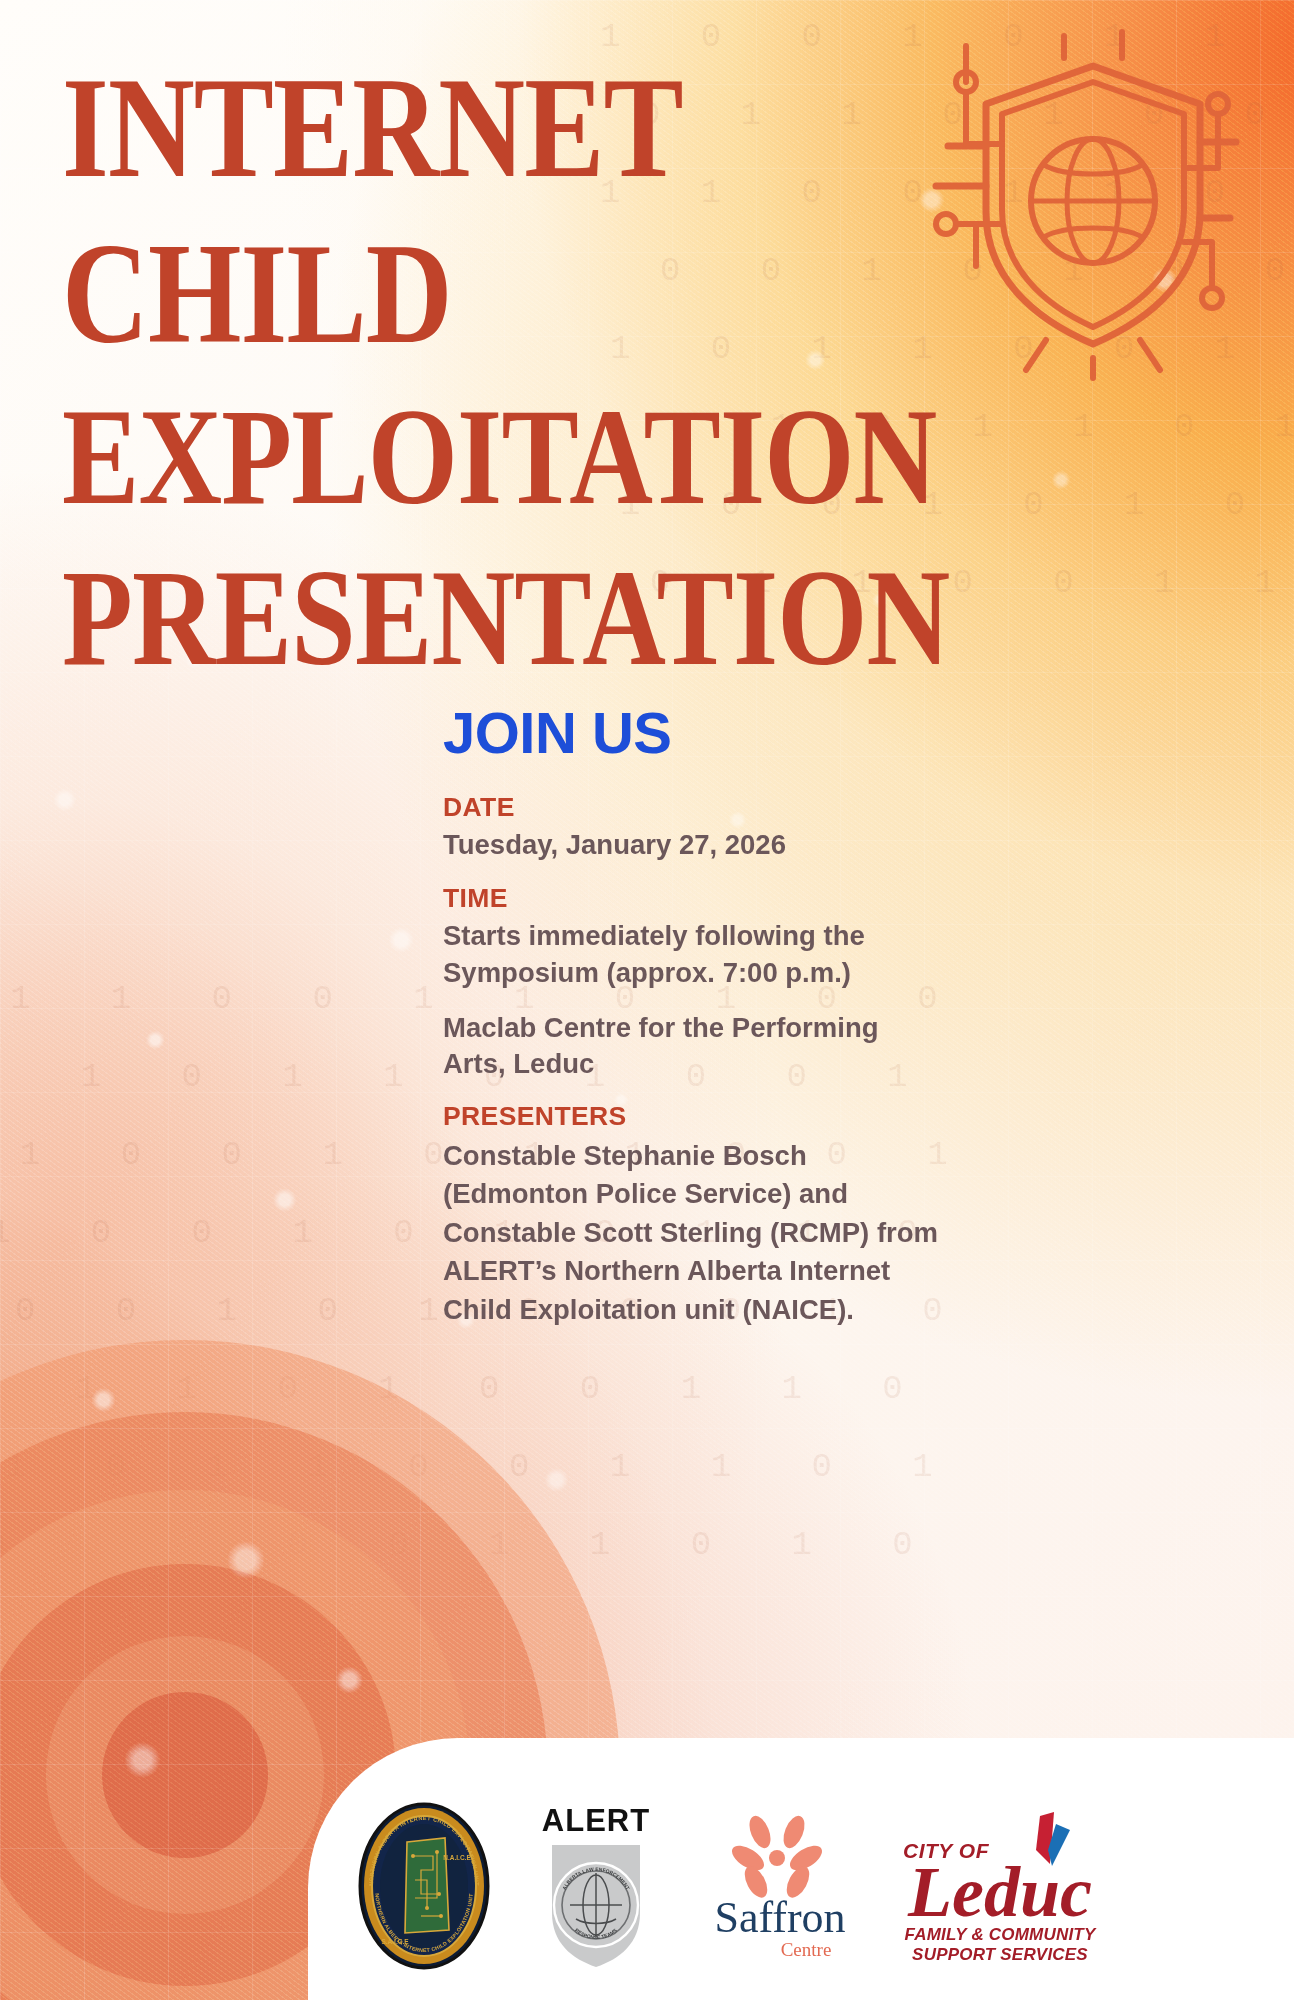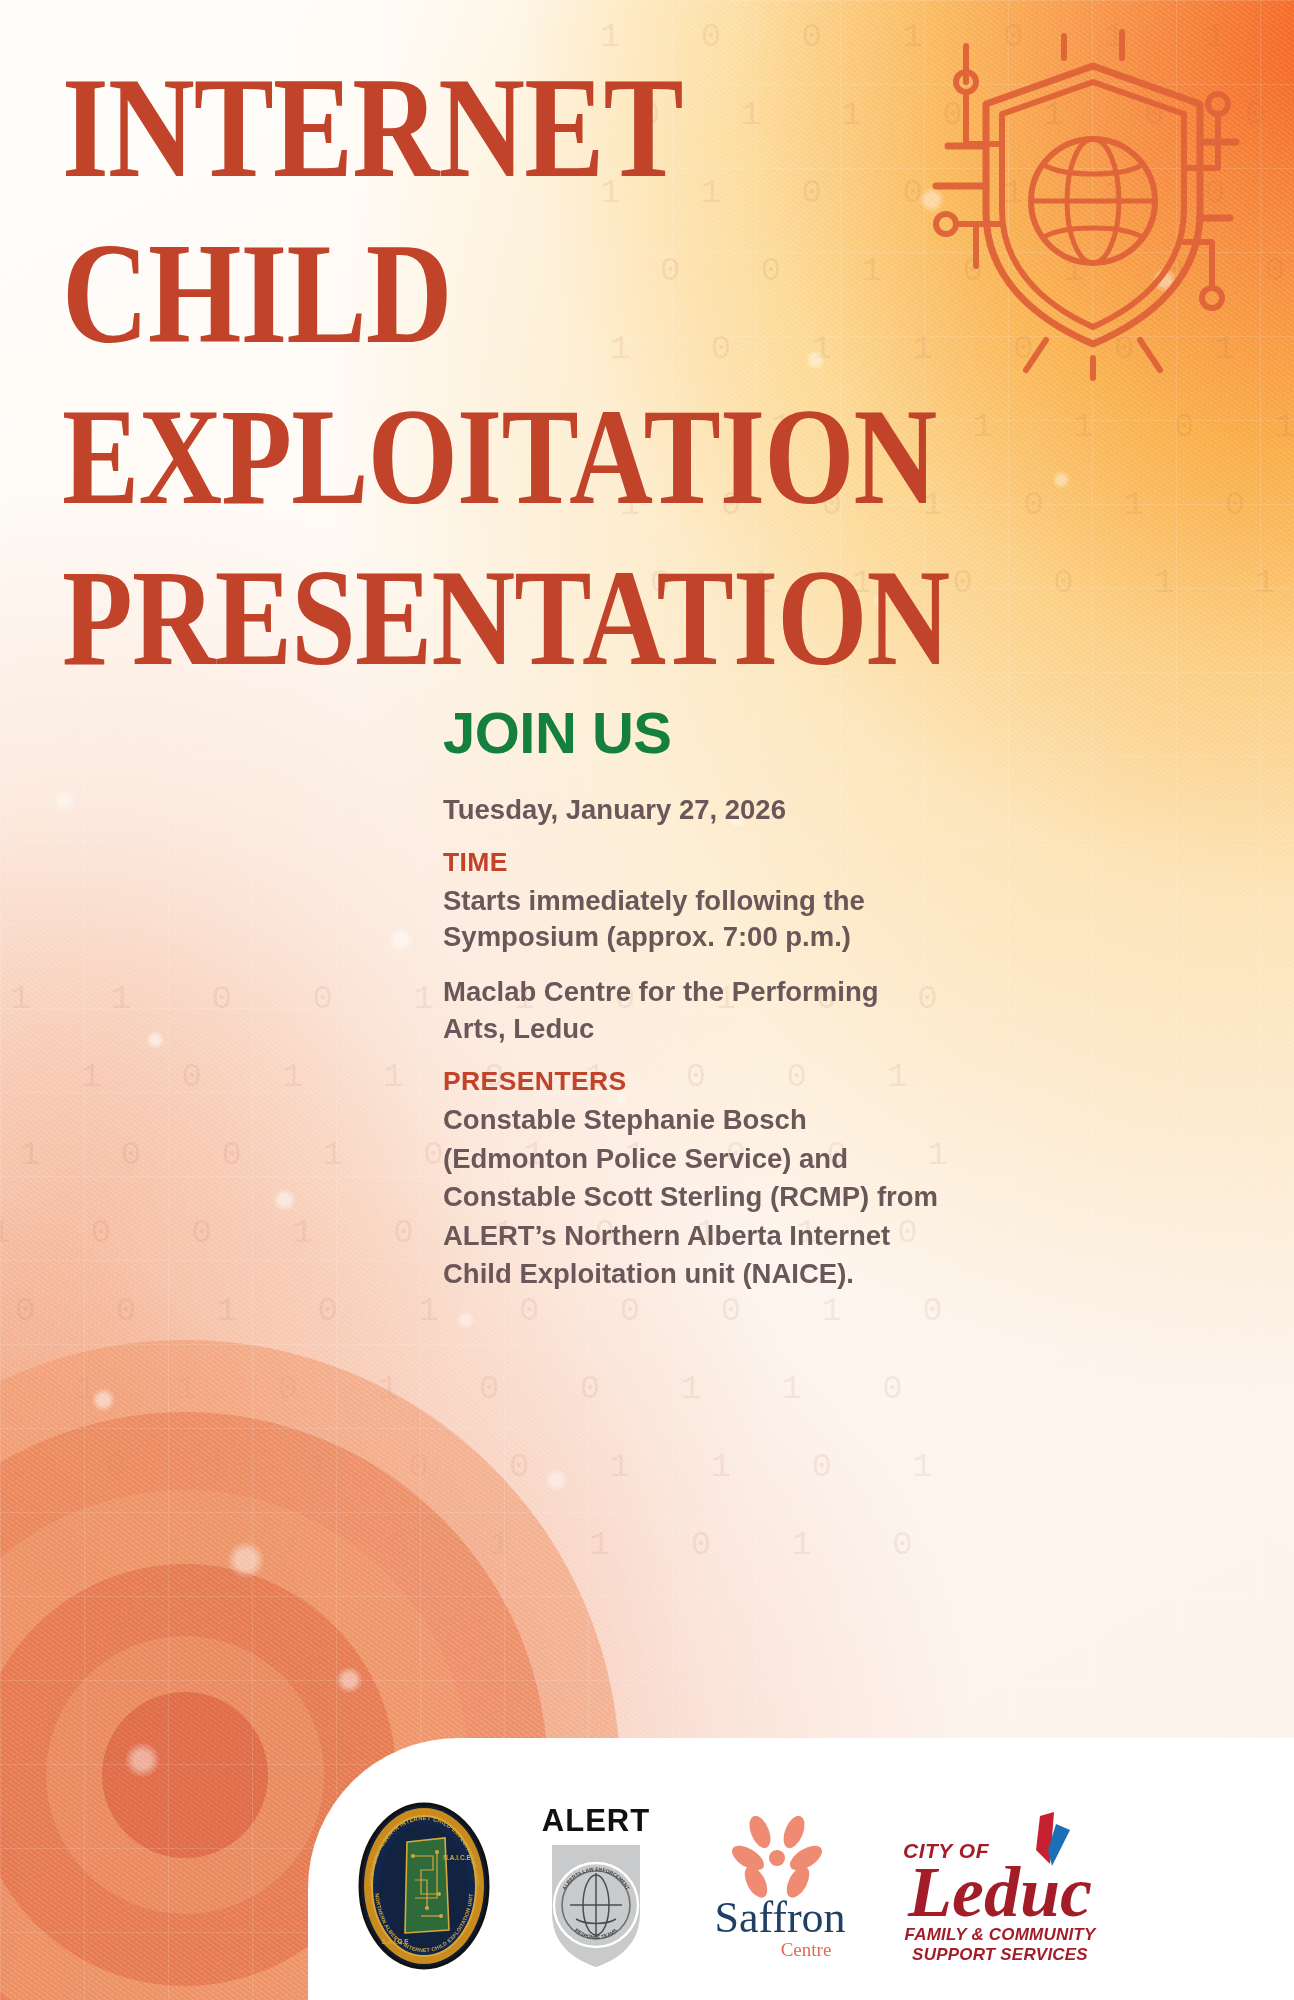--- a/index.html
+++ b/index.html
@@ -103,21 +103,21 @@
   
   .details{
     position:absolute; left:443px; top:704px; width:560px;
   }
   .join-us{
     font-family:"Liberation Sans", sans-serif;
     font-weight:700;
     font-size:58px;
     line-height:1;
     letter-spacing:-.5px;
-    color:#15803d;
+    color:#1d4ed8;
     margin-bottom:30px;
   }
   .field{ margin-bottom:19px; }
   .field-label{
     font-family:"Liberation Sans", sans-serif;
     font-weight:700;
     font-size:26.5px;
     letter-spacing:.4px;
     color:#c0432a;
     line-height:1.15;
@@ -228,20 +228,21 @@
     <div class="title-line l1">INTERNET</div>
     <div class="title-line l2">CHILD</div>
     <div class="title-line l3">EXPLOITATION</div>
     <div class="title-line l4">PRESENTATION</div>
   </div>
 
   <div class="details">
     <div class="join-us">JOIN US</div>
 
     <div class="field">
+      <div class="field-label">DATE</div>
       <div class="field-value">Tuesday, January 27, 2026</div>
     </div>
 
     <div class="field">
       <div class="field-label">TIME</div>
       <div class="field-value">Starts immediately following the
 Symposium (approx. 7:00 p.m.)</div>
     </div>
 
     <div class="field">

